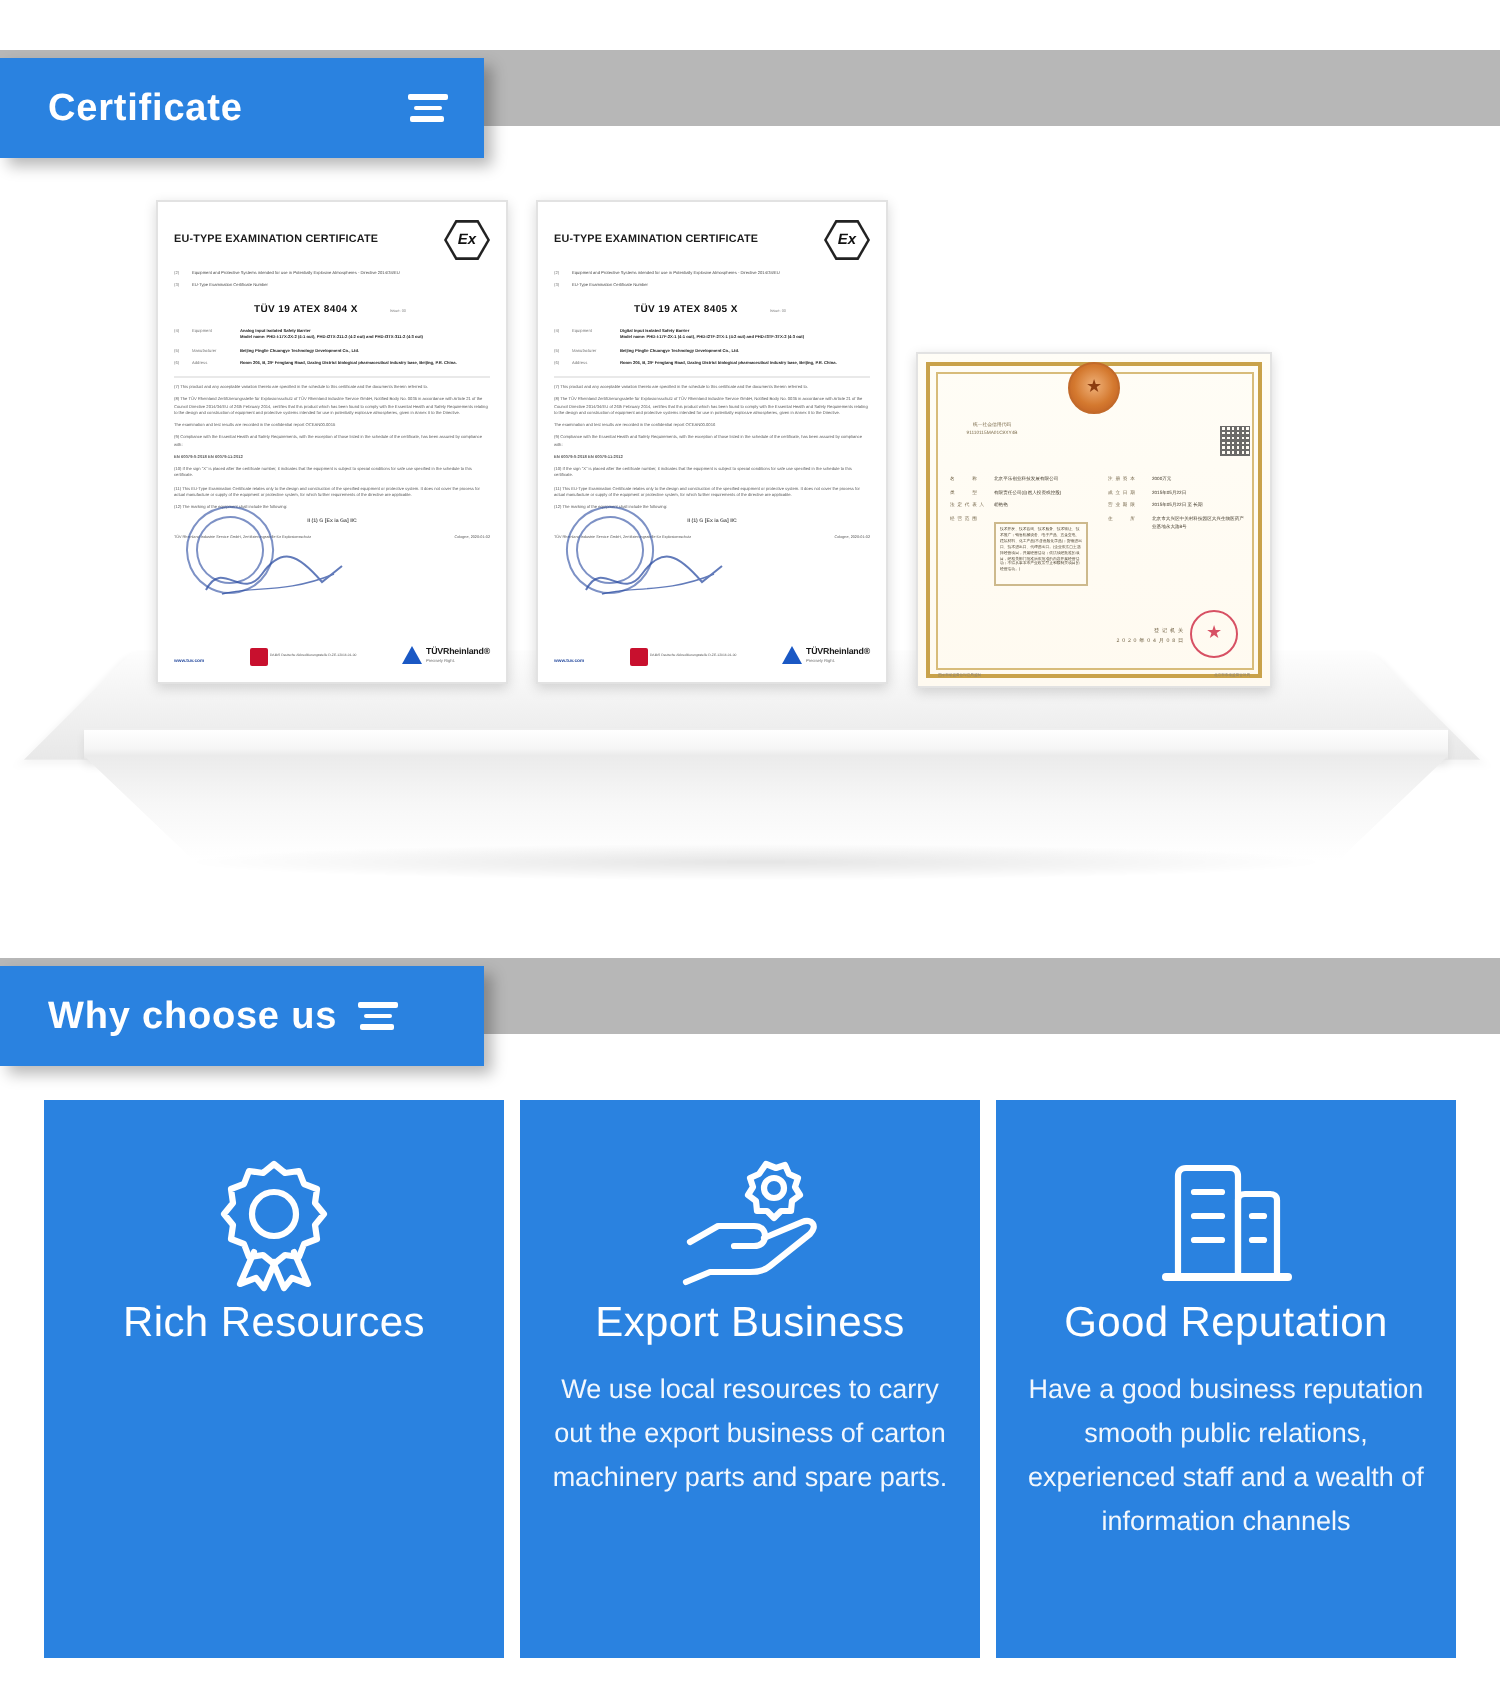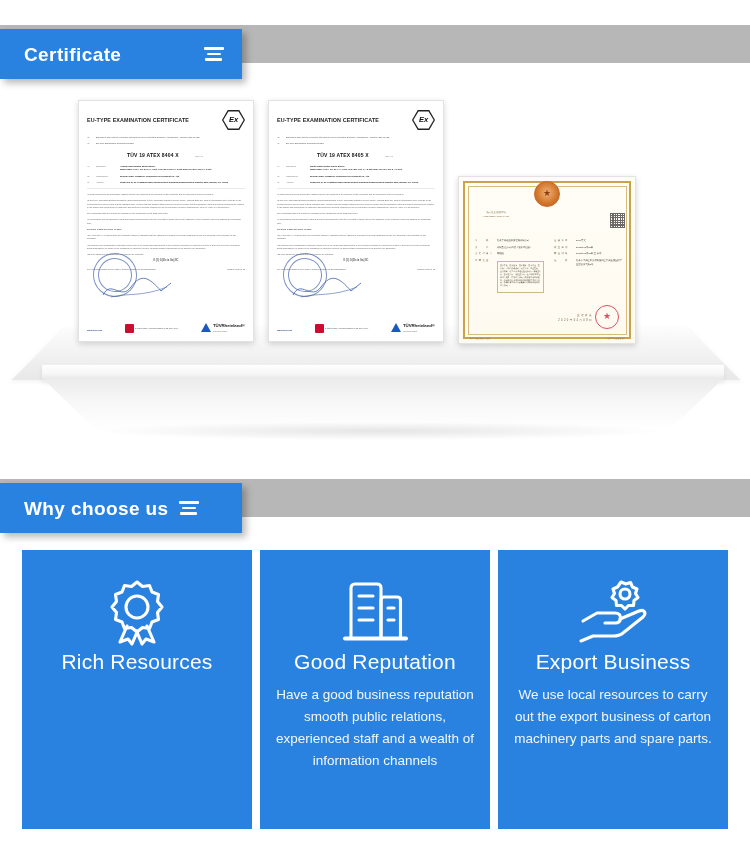--- a/index.html
+++ b/index.html
@@ -470,40 +470,40 @@
         <circle cx="31" cy="29" r="11"></circle>
         <path d="M21 48 L14 64 L22 61 L26 66 L31.5 53"></path>
         <path d="M41 48 L48 64 L40 61 L36 66 L30.5 53"></path>
       </svg>
     </div>
     <div class="card-title">Rich Resources</div>
   </div>
 
   <div class="card">
     <div class="card-icon">
+      <svg width="76" height="66" viewBox="0 0 76 66" fill="none" stroke="#ffffff" stroke-width="3.1" stroke-linecap="round" stroke-linejoin="round">
+        <path d="M46 3 L51 5 L55.5 3.5 L57.5 8 L62 10 L60.5 14.5 L63 18.5 L59 21.5 L58.5 26.5 L53.5 26.5 L50 30 L46.5 26.5 L41.5 26.5 L41 21.5 L37 18.5 L39.5 14.5 L38 10 L42.5 8 Z"></path>
+        <circle cx="50" cy="15" r="5"></circle>
+        <path d="M8 42 L22 34 L40 34 C44 34 45.5 36.5 45.5 39 C45.5 41.5 44 44 40 44 L30 44"></path>
+        <path d="M45 40 L64 32 C69 30 72 34 68 38 L48 54 C45 56.5 42 57 38 57 L18 57 L6 62"></path>
+      </svg>
+    </div>
+    <div class="card-title">Export Business</div>
+    <div class="card-text">We use local resources to carry out the export business of carton machinery parts and spare parts.</div>
+  </div>
+
+  <div class="card">
+    <div class="card-icon">
       <svg width="72" height="66" viewBox="0 0 72 66" fill="none" stroke="#ffffff" stroke-width="3.1" stroke-linecap="round" stroke-linejoin="round">
         <path d="M12 58 V9 C12 6.5 13.5 5 16 5 H38 C40.5 5 42 6.5 42 9 V58"></path>
         <path d="M42 58 V21 C42 19 43.5 18 45.5 18 H58 C60 18 61.5 19 61.5 21 V58"></path>
         <line x1="6" y1="59.5" x2="67" y2="59.5" stroke-width="4"></line>
         <line x1="20" y1="17" x2="34" y2="17"></line>
         <line x1="20" y1="29" x2="34" y2="29"></line>
         <line x1="20" y1="41" x2="34" y2="41"></line>
         <line x1="49" y1="29" x2="55" y2="29"></line>
         <line x1="49" y1="41" x2="55" y2="41"></line>
       </svg>
     </div>
     <div class="card-title">Good Reputation</div>
     <div class="card-text">Have a good business reputation smooth public relations, experienced staff and a wealth of information channels</div>
   </div>
-
-  <div class="card">
-    <div class="card-icon">
-      <svg width="76" height="66" viewBox="0 0 76 66" fill="none" stroke="#ffffff" stroke-width="3.1" stroke-linecap="round" stroke-linejoin="round">
-        <path d="M46 3 L51 5 L55.5 3.5 L57.5 8 L62 10 L60.5 14.5 L63 18.5 L59 21.5 L58.5 26.5 L53.5 26.5 L50 30 L46.5 26.5 L41.5 26.5 L41 21.5 L37 18.5 L39.5 14.5 L38 10 L42.5 8 Z"></path>
-        <circle cx="50" cy="15" r="5"></circle>
-        <path d="M8 42 L22 34 L40 34 C44 34 45.5 36.5 45.5 39 C45.5 41.5 44 44 40 44 L30 44"></path>
-        <path d="M45 40 L64 32 C69 30 72 34 68 38 L48 54 C45 56.5 42 57 38 57 L18 57 L6 62"></path>
-      </svg>
-    </div>
-    <div class="card-title">Export Business</div>
-    <div class="card-text">We use local resources to carry out the export business of carton machinery parts and spare parts.</div>
-  </div>
 </div>
 
 </body></html>

